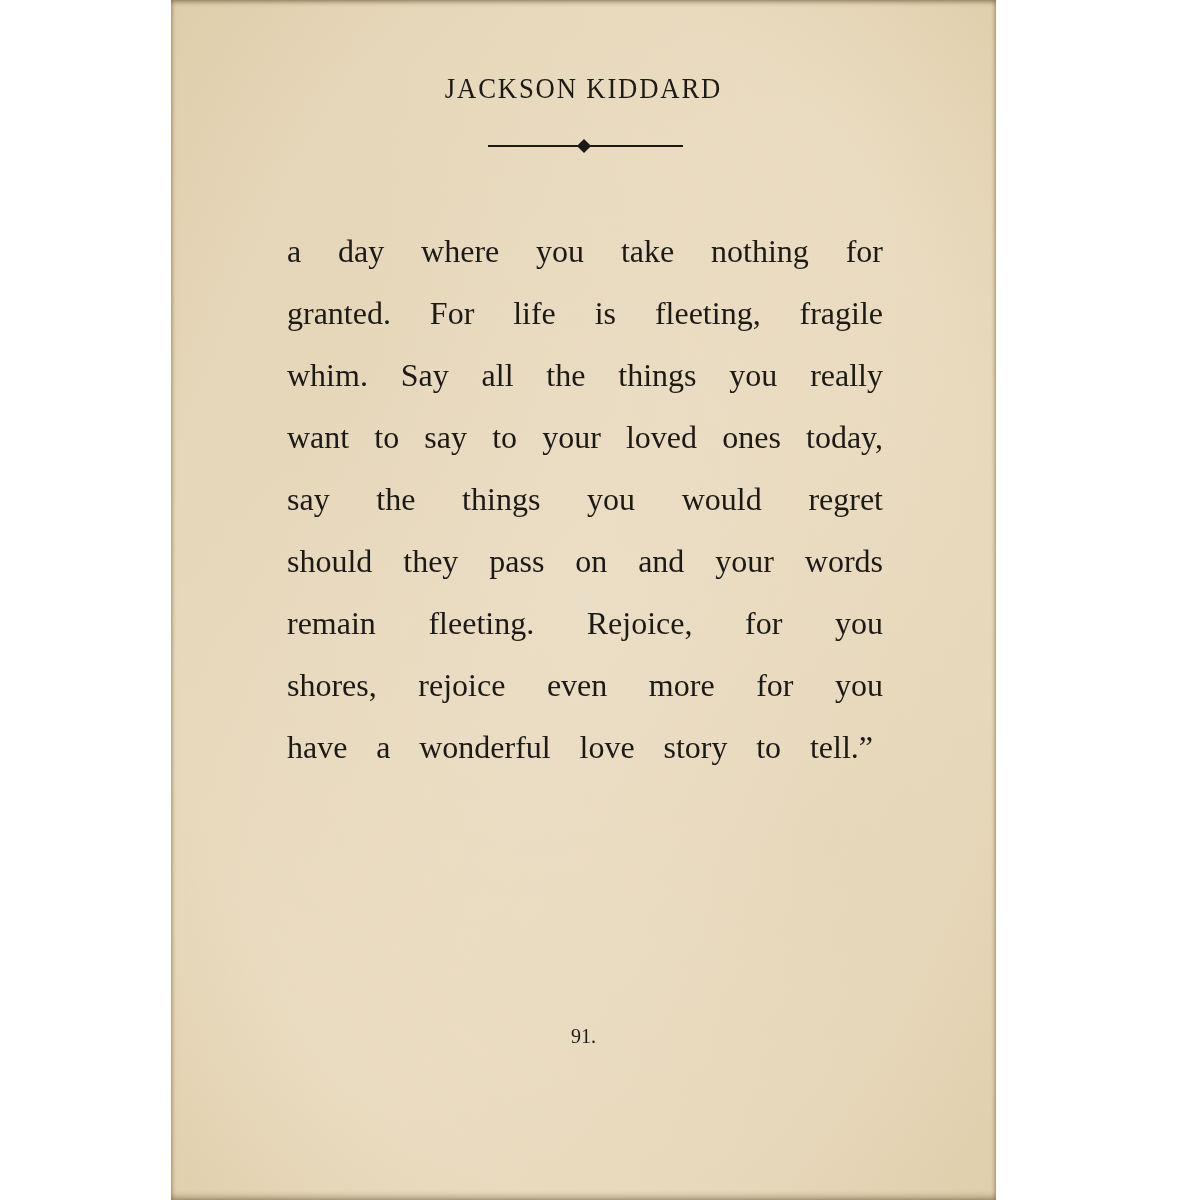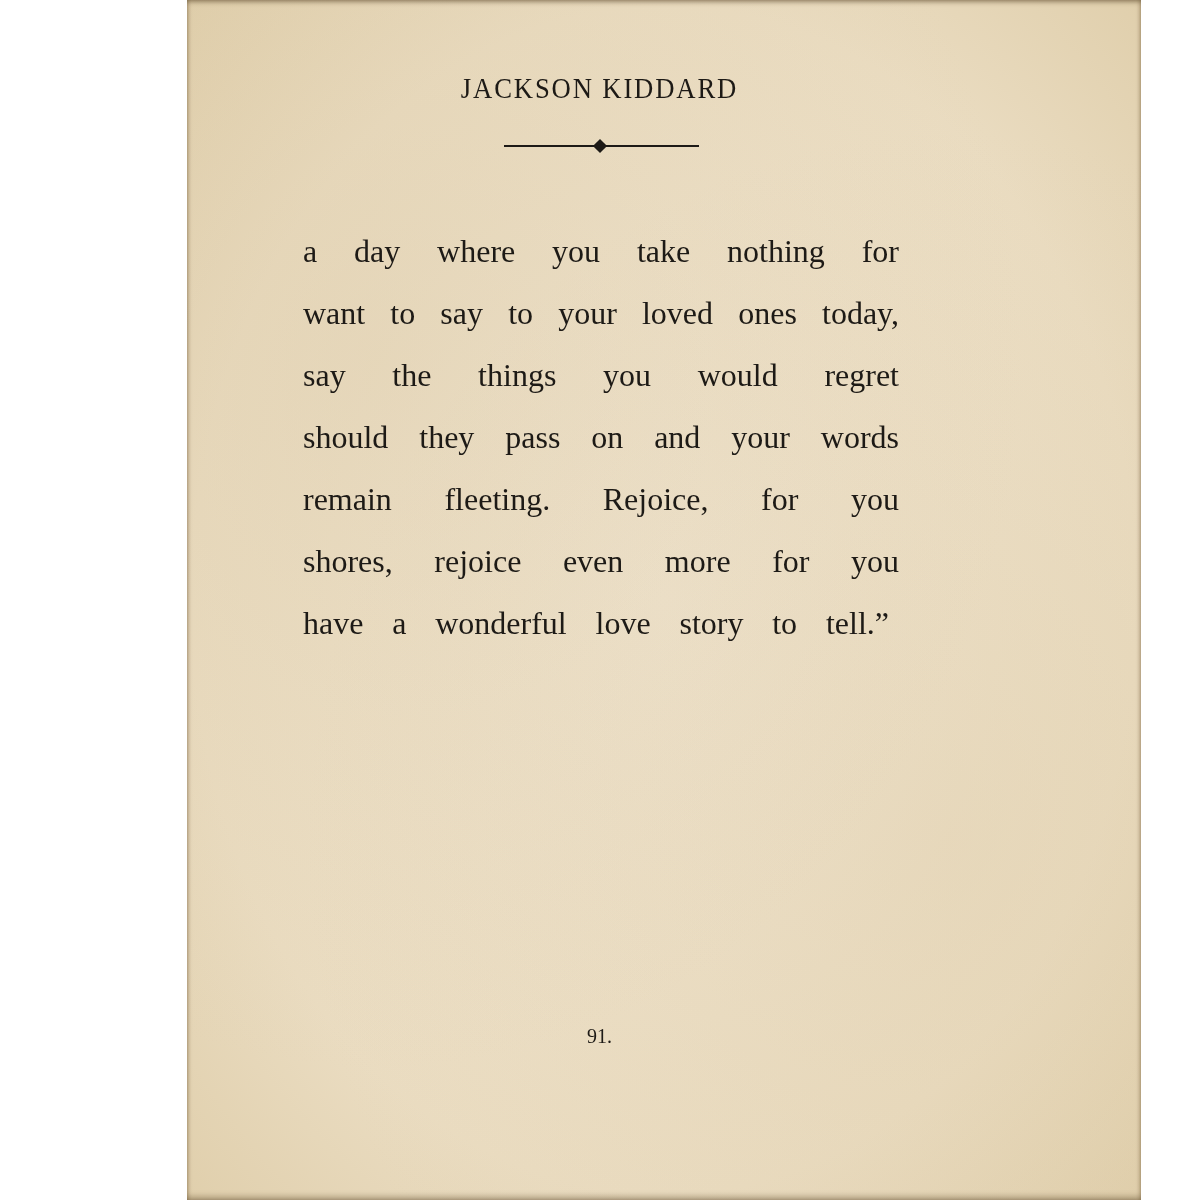--- a/index.html
+++ b/index.html
@@ -5,23 +5,23 @@
     html, body {
       margin: 0;
       padding: 0;
       width: 1200px;
       height: 1200px;
       background: #ffffff;
       overflow: hidden;
     }
     .canvas {
       position: absolute;
-      left: 187px;
+      left: 171px;
       top: 0;
-      width: 954px;
+      width: 825px;
       height: 1200px;
       background:
         radial-gradient(ellipse at 20% 30%, rgba(210,190,150,0.25), rgba(0,0,0,0) 60%),
         radial-gradient(ellipse at 80% 70%, rgba(215,195,155,0.25), rgba(0,0,0,0) 60%),
         radial-gradient(ellipse at 50% 50%, #f1e6d2 0%, #eadcc1 70%, #e0cfac 100%);
       box-shadow: inset 0 4px 5px -2px rgba(90,70,40,0.55),
                   inset 0 -6px 6px -3px rgba(90,70,40,0.45),
                   inset 3px 0 4px -2px rgba(120,95,60,0.4),
                   inset -3px 0 4px -2px rgba(120,95,60,0.4);
     }
@@ -108,20 +108,22 @@
 <div class="canvas">
   <div class="author">JACKSON KIDDARD</div>
 
   <div class="divider">
     <div class="line"></div>
     <div class="diamond"></div>
   </div>
 
   <div class="quote">
     <div class="line">a day where you take nothing for</div>
+    <div class="line">granted. For life is fleeting, fragile</div>
+    <div class="line">whim. Say all the things you really</div>
     <div class="line">want to say to your loved ones today,</div>
     <div class="line">say the things you would regret</div>
     <div class="line">should they pass on and your words</div>
     <div class="line">remain fleeting. Rejoice, for you</div>
     <div class="line">shores, rejoice even more for you</div>
     <div class="line last">have a wonderful love story to tell.”</div>
   </div>
 
   <div class="page-number">91.</div>
 </div>

